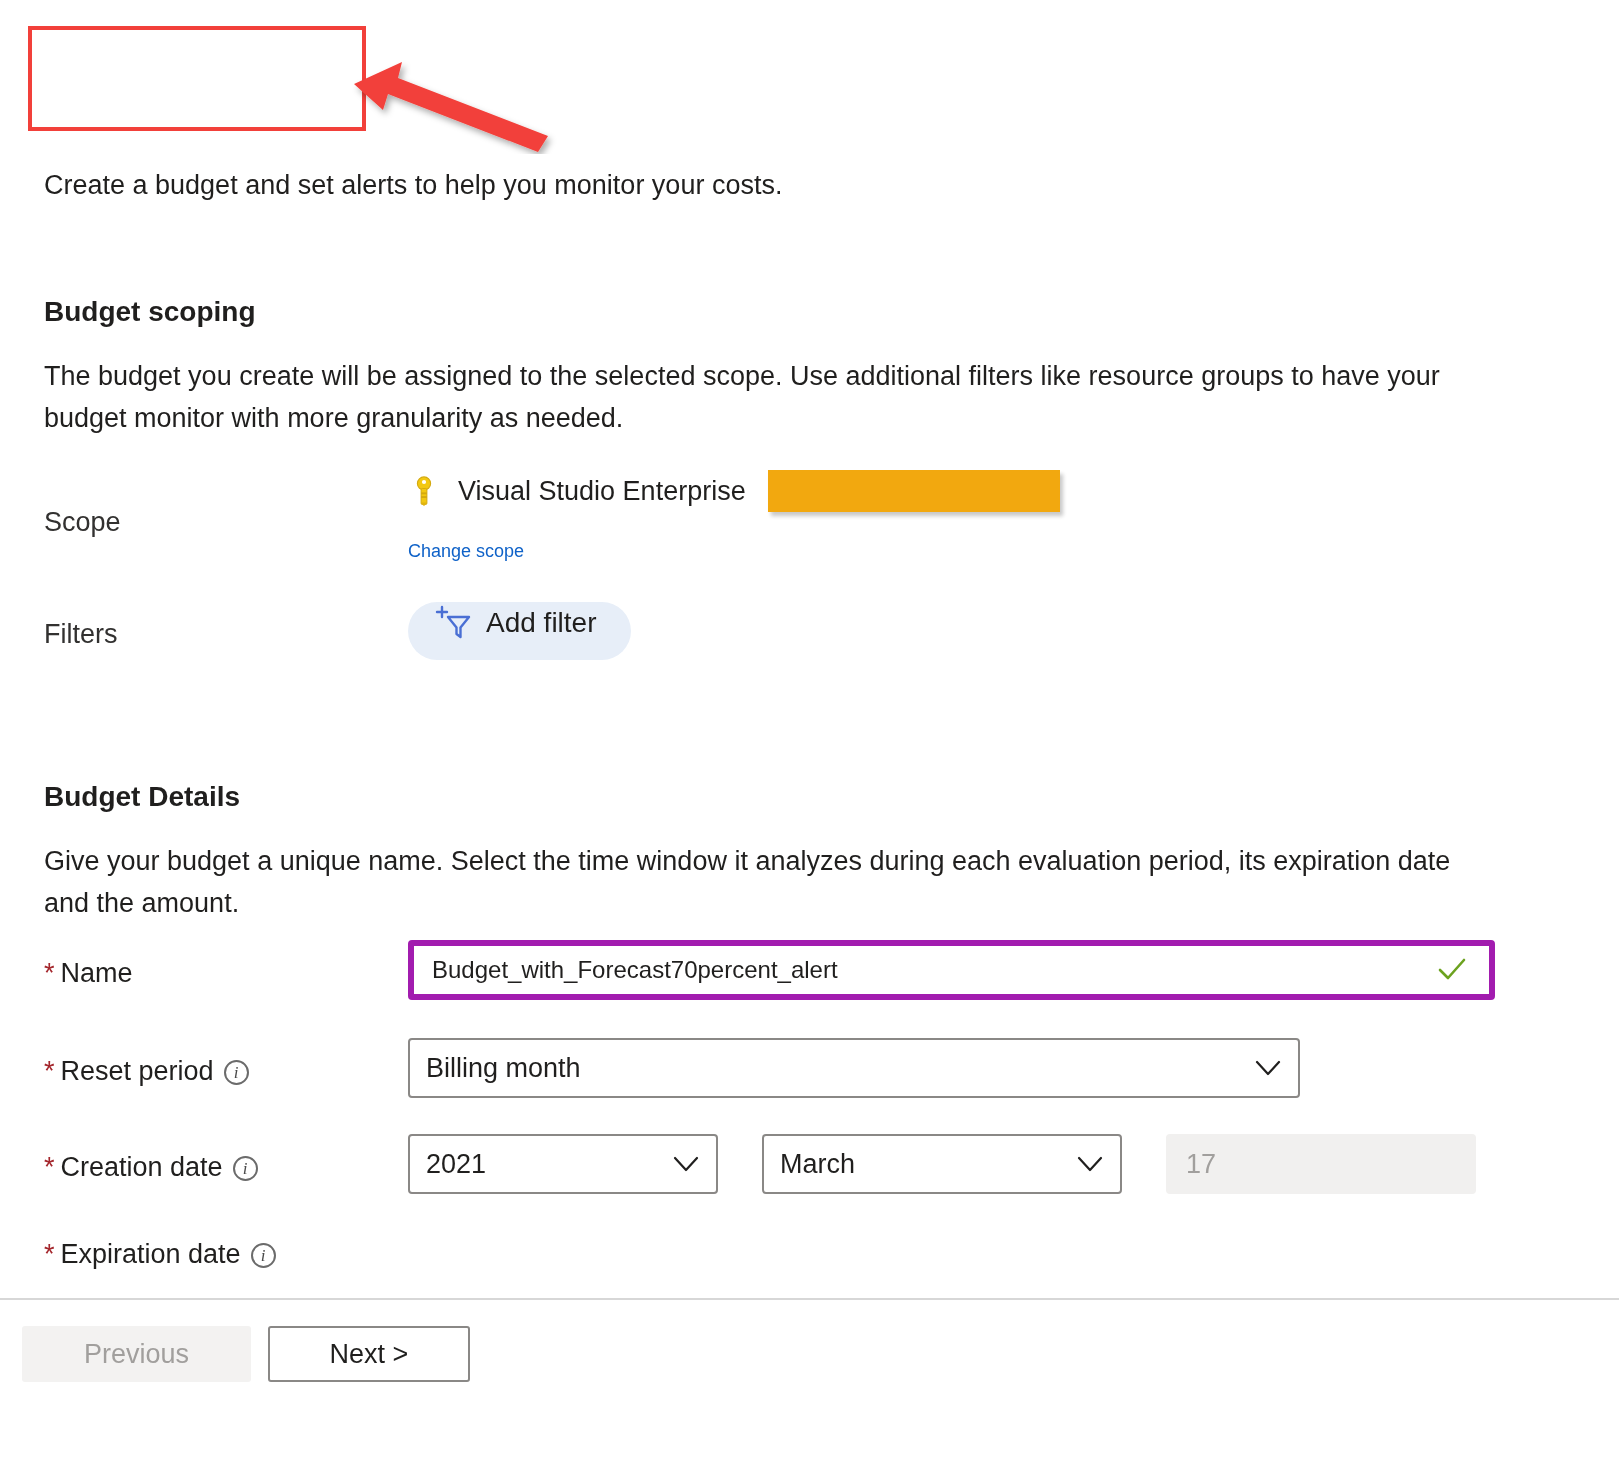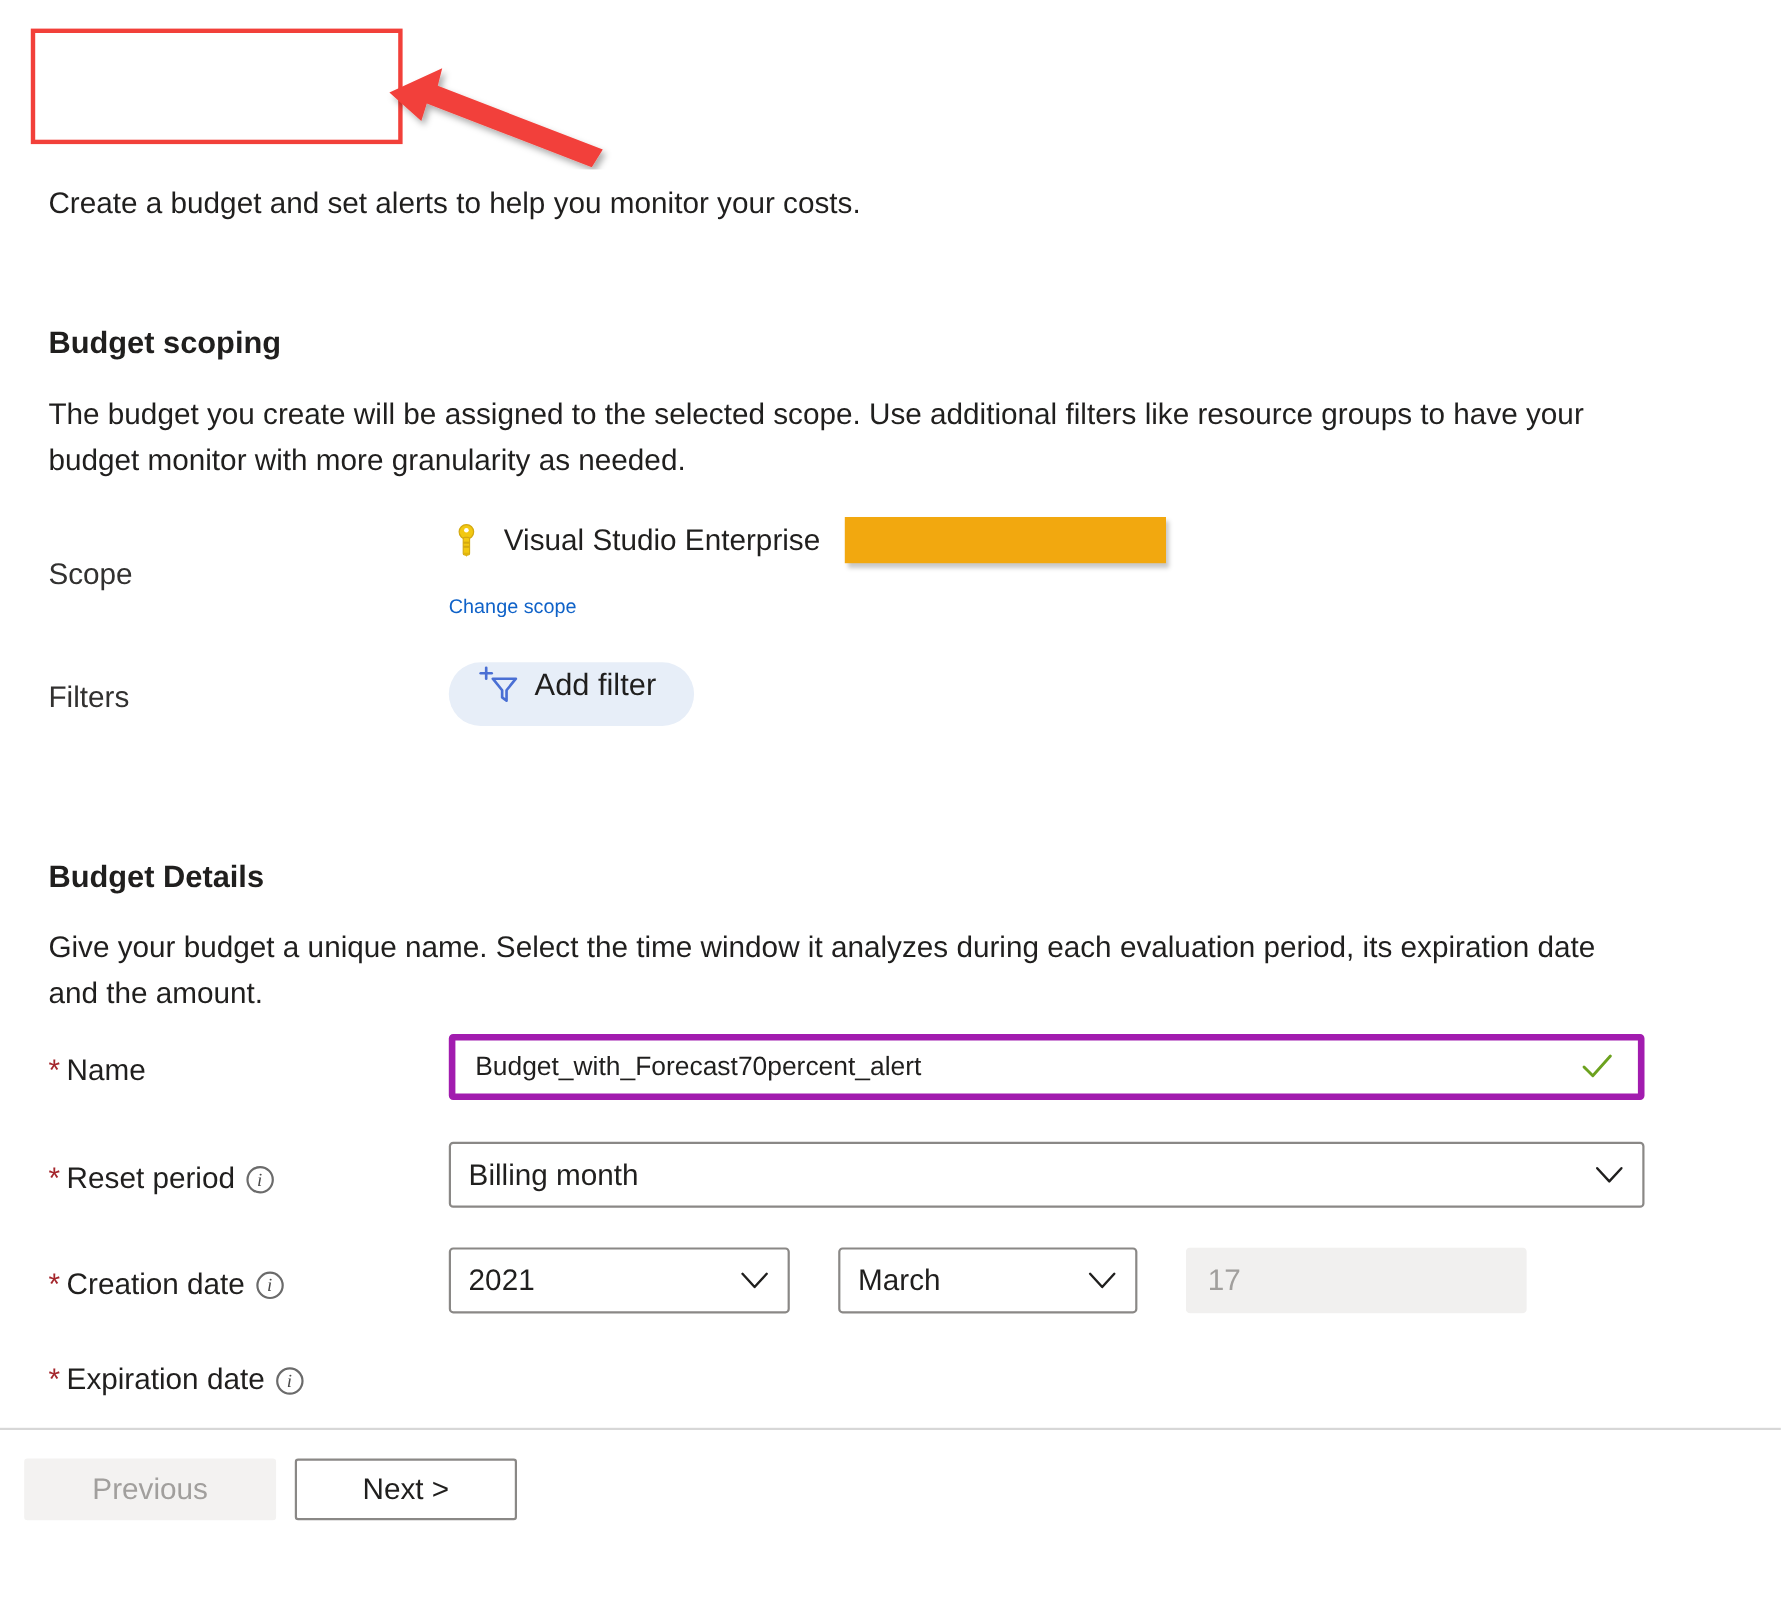--- a/index.html
+++ b/index.html
@@ -269,23 +269,23 @@
     font-size: 27px;
     color: #201f1e;
     cursor: pointer;
   }
   .select-field .val { flex: 1 1 auto; }
   .chev {
     width: 28px;
     height: 20px;
     flex: 0 0 auto;
   }
-  .select-wide { width: 1087px; }
+  .select-wide { width: 892px; }
   .select-year { width: 310px; }
-  .select-month { width: 272px; gap: 36px; }
+  .select-month { width: 360px; gap: 36px; }
   .day-field {
     width: 310px;
     height: 60px;
     border: 2px solid transparent;
     border-radius: 4px;
     background: #f1f0ef;
     display: flex;
     align-items: center;
     padding: 0 18px;
     font-size: 27px;

